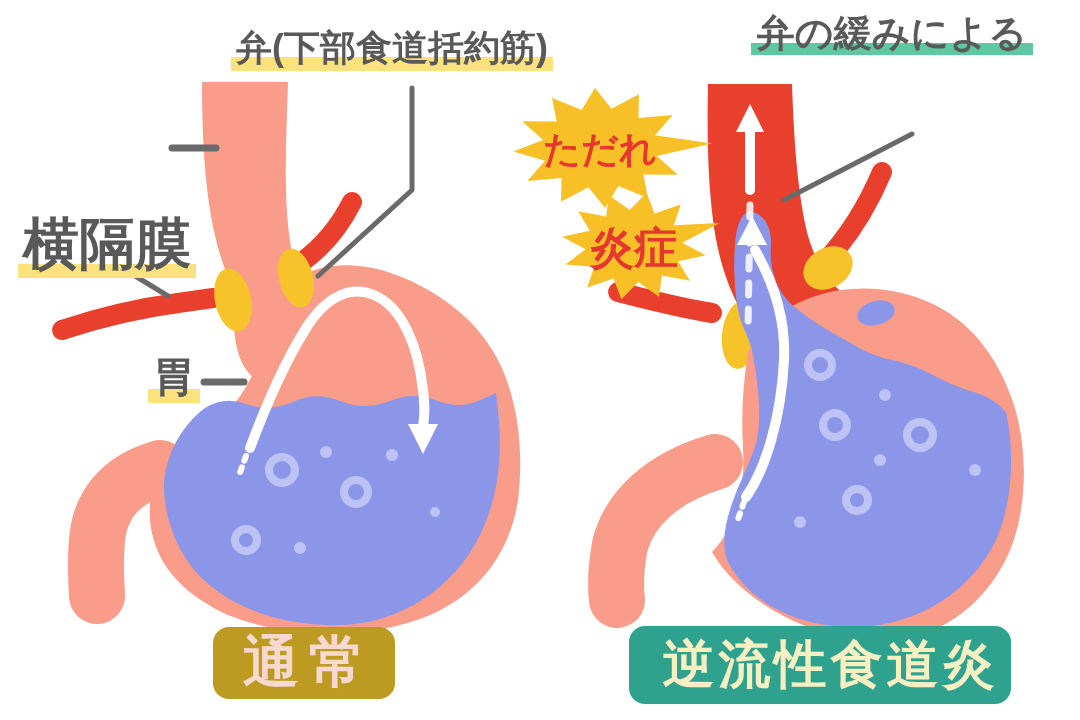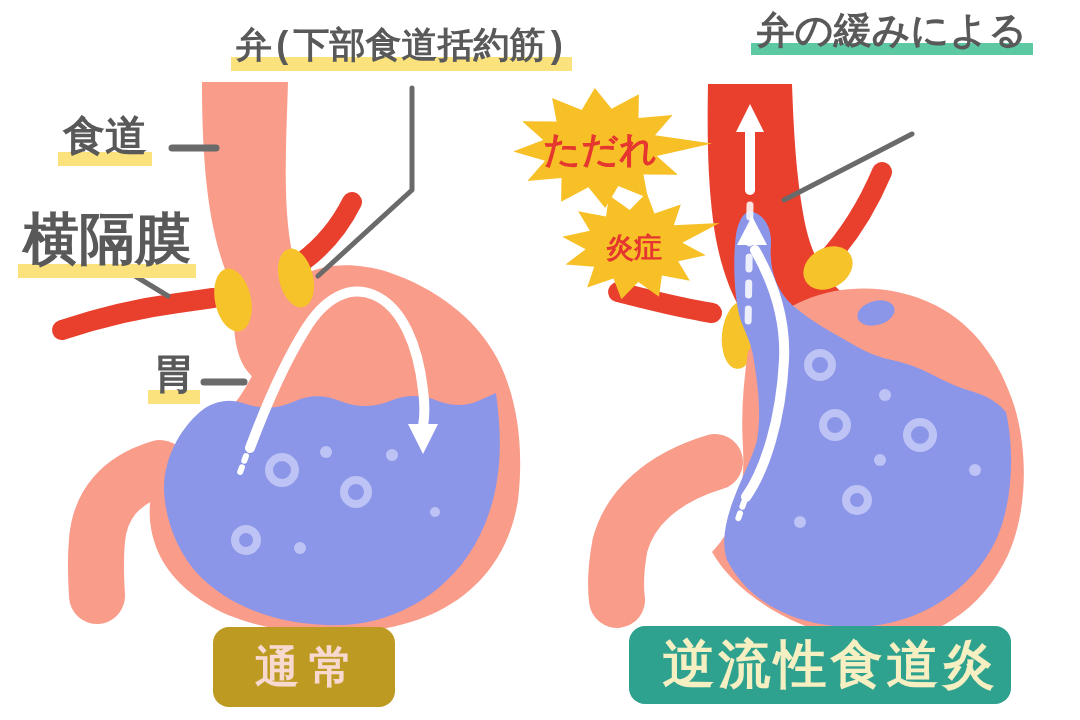--- a/index.html
+++ b/index.html
@@ -1,33 +1,33 @@
 <!DOCTYPE html>
 <html style="--salmon: #F99C8A; --red: #E9402E; --liquid: #8C96E8; --bubble: #BDC3F4; --valve: #F6C32A; --hl-yellow: #FBE27C; --hl-green: #5CC9A2; --badge-olive: #BD9A22; --badge-olive-text: #F8D9D0; --badge-teal: #2FA18F; --badge-teal-text: #F6EFC2; --ink: #595959; --star: #F7C027; --star-text: #E5372F; --pointer: #6A6A6A; --arrow-white: #FFFFFF;"><head>
 <meta charset="utf-8">
 <style>
   html,body{margin:0;padding:0;background:#fff;}
   .canvas{position:relative;width:1080px;height:720px;background:#fff;overflow:hidden;
-          font-family:Liberation Mono, monospace;}
+          font-family:Liberation Sans, sans-serif;}
   .art{position:absolute;left:0;top:0;}
   .lbl{position:absolute;font-weight:700;color:var(--ink);white-space:nowrap;line-height:1.2;}
   .hl{background:linear-gradient(var(--hl-yellow),var(--hl-yellow)) no-repeat left bottom/100% 14px;
       padding:0 5px 3px;}
   .hl-g{background:linear-gradient(var(--hl-green),var(--hl-green)) no-repeat left bottom/100% 12px;
       padding:0 6px 3px;}
   .annot{position:absolute;left:732px;top:14px;width:320px;text-align:center;
          font-weight:700;color:var(--ink);font-size:38px;line-height:1.0;}
   .annot .line{display:block;margin-bottom:3px;}
   .annot .line span{display:inline-block;}
   .callout-text{position:absolute;transform:translate(-50%,-50%);font-weight:800;
                 color:var(--star-text);white-space:nowrap;text-align:center;}
   .badge{position:absolute;display:flex;align-items:center;justify-content:center;
          font-weight:800;border-radius:16px;}
-  .badge-normal{left:213px;top:627px;width:182px;height:80px;background:var(--badge-olive);
-                color:var(--badge-olive-text);font-size:44px;letter-spacing:10px;padding-left:10px;box-sizing:border-box;}
+  .badge-normal{left:213px;top:627px;width:182px;height:72px;background:var(--badge-olive);
+                color:var(--badge-olive-text);font-size:56px;letter-spacing:10px;padding-left:10px;box-sizing:border-box;}
   .badge-reflux{left:629px;top:626px;width:382px;height:78px;background:var(--badge-teal);
                 color:var(--badge-teal-text);font-size:52px;letter-spacing:4px;padding-left:21px;box-sizing:border-box;}
 </style>
 </head>
 <body>
 
 <div class="canvas">
 
   <svg class="art" width="1080" height="720" viewBox="0 0 1080 720">
 
@@ -178,39 +178,36 @@
 
       <polygon style="fill:var(--star)" points="712.0,143.4 656.8,156.0 677.8,174.8 643.4,174.5 647.9,198.1 618.3,185.9 605.2,207.9 588.4,187.2 561.1,201.7 561.5,177.9 527.4,181.1 545.0,160.7 513.2,151.6 543.2,140.0 522.2,121.2 556.6,121.5 552.1,97.9 581.7,110.1 594.8,88.1 611.6,108.8 638.9,94.3 638.5,118.1 672.6,114.9 655.0,135.3"></polygon>
       <polygon style="fill:var(--star)" points="719.6,222.9 682.4,242.8 705.8,255.3 678.1,261.2 689.9,280.7 661.9,275.5 659.0,296.7 638.3,281.9 621.4,299.2 613.5,278.6 587.2,287.4 594.2,266.7 565.5,264.5 585.6,249.2 562.2,236.7 589.9,230.8 578.1,211.3 606.1,216.5 609.0,195.3 629.7,210.1 646.6,192.8 654.5,213.4 680.8,204.6 673.8,225.3"></polygon>
     </g>
   </svg>
 
   <div class="lbl" style="left:231px;top:26px;font-size:36px">
     <span class="hl">弁(下部食道括約筋)</span>
   </div>
 
-  <div class="lbl" style="left:58px;top:114px;font-size:42px">
-    <span class="hl">食道</span>
-  </div>
 
   <div class="lbl" style="left:18px;top:210px;font-size:56px">
     <span class="hl">横隔膜</span>
   </div>
 
   <div class="lbl" style="left:148px;top:352px;font-size:42px">
     <span class="hl">胃</span>
   </div>
 
   <div class="annot">
     <span class="line">
       <span class="hl-g">弁の緩みによる</span>
     </span>
   </div>
 
   <div class="callout-text" style="left:600px;top:150px;font-size:37px">ただれ</div>
 
-  <div class="callout-text" style="left:634px;top:248px;font-size:28px">炎症</div>
+  <div class="callout-text" style="left:634px;top:248px;font-size:44px">炎症</div>
 
   <div class="badge badge-normal">通常</div>
 
   <div class="badge badge-reflux">逆流性食道炎</div>
 
 </div>
 
 </body></html>

